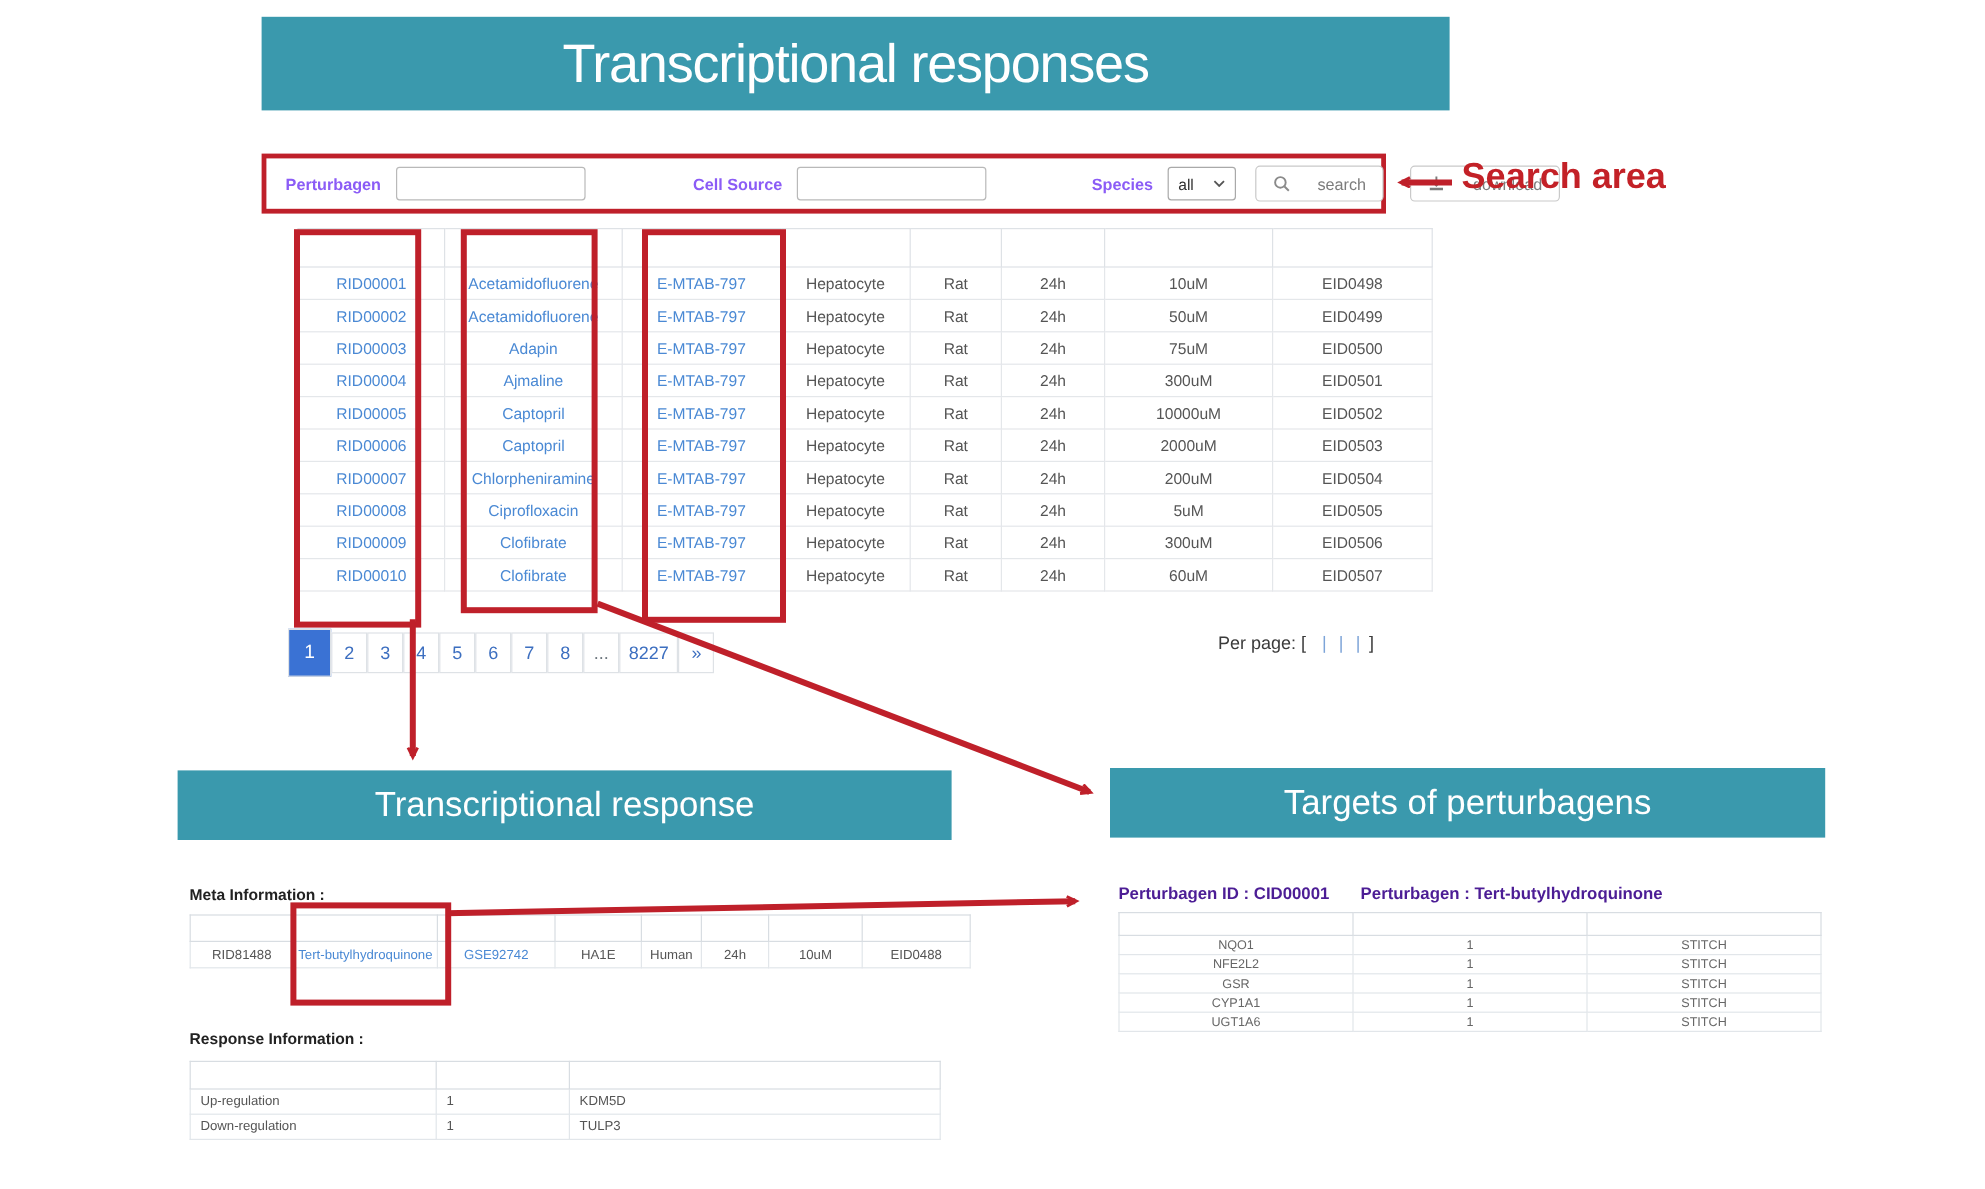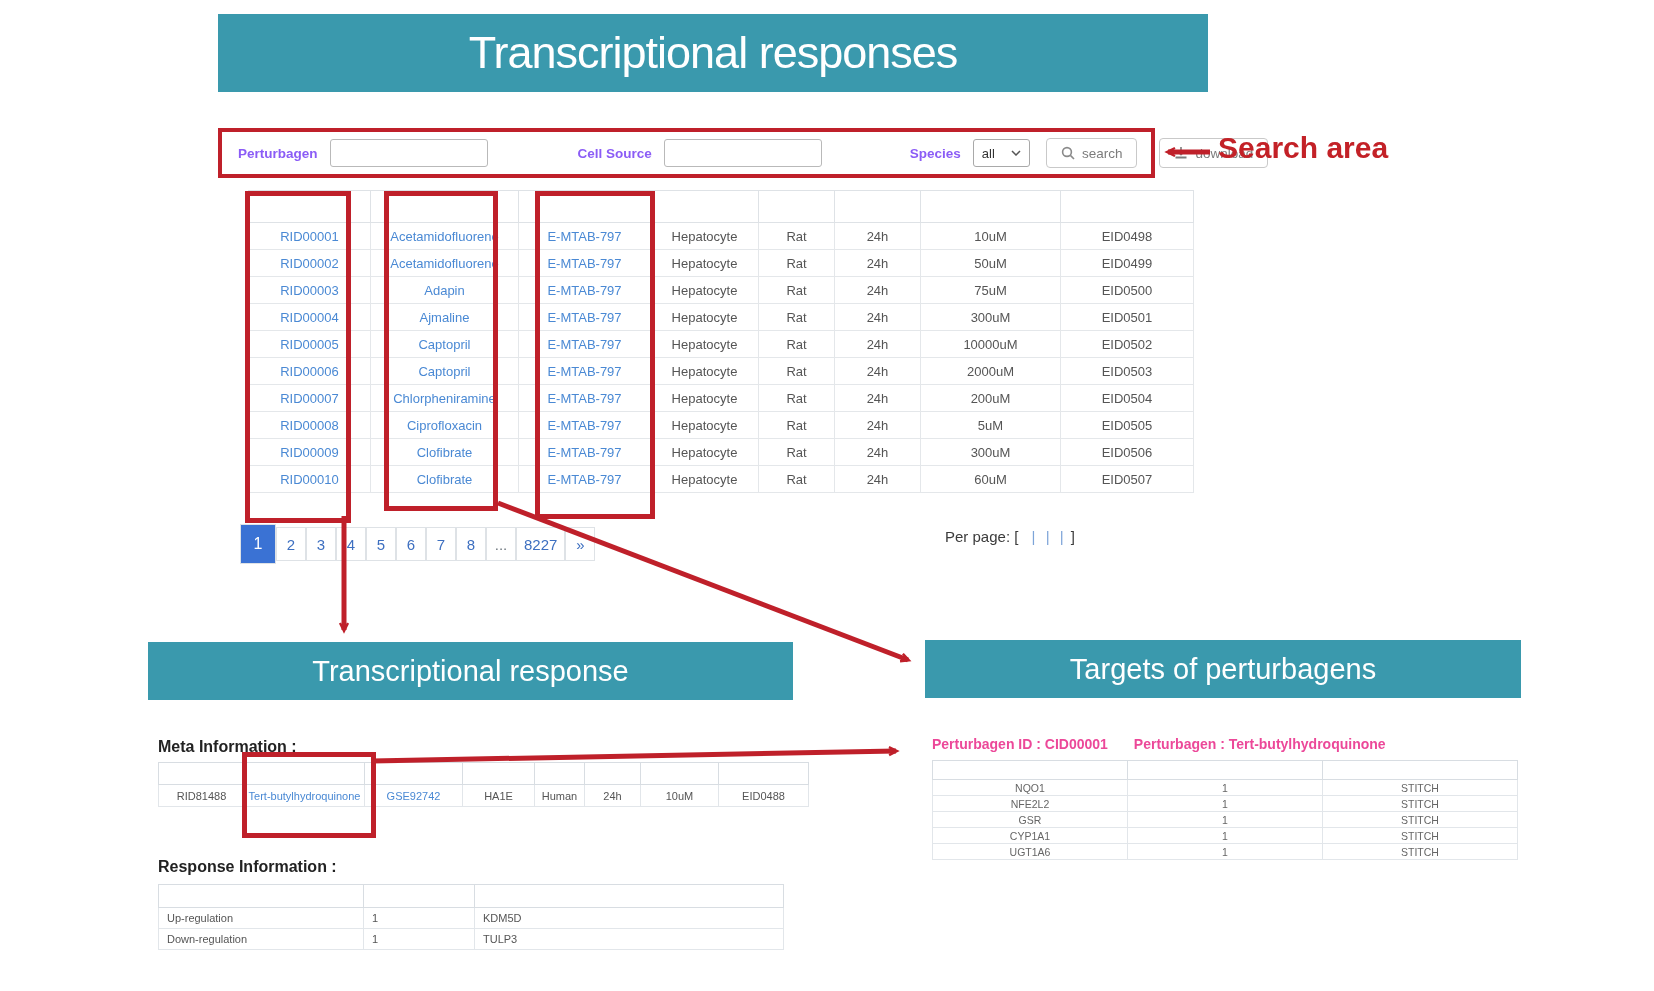--- a/index.html
+++ b/index.html
@@ -16,21 +16,21 @@
   
   #search-area{position:absolute;left:218px;top:128px;width:929px;height:42px;
                border:4px solid #bf202a;display:flex;align-items:center;background:#fff;}
   .s-label{font-size:13.5px;font-weight:bold;color:#8b5cf6;white-space:nowrap;}
   .s-input{height:28px;border:1px solid #b9b9b9;border-radius:3px;width:158px;
            font-size:13px;padding:0 6px;box-sizing:border-box;background:#fff;}
   .s-select{height:28px;border:1px solid #a9a9a9;border-radius:3px;width:76px;background:#fff;
             display:flex;align-items:center;justify-content:space-between;
             padding:0 8px;box-sizing:border-box;font-size:13px;color:#333;cursor:pointer;gap:16px;}
   .s-btn{height:30px;border:1px solid #c9c9c9;border-radius:4px;background:#fff;color:#7c7c7c;
-         font-size:13.5px;display:flex;align-items:center;gap:7px;padding:0 14px;cursor:pointer;}
+         font-size:13.5px;display:flex;align-items:center;gap:23px;padding:0 14px;cursor:pointer;}
 
   
   #responses-table{position:absolute;left:248px;top:190px;width:945px;border-collapse:collapse;
                    table-layout:fixed;background:#fff;}
   #responses-table th{border:1px solid #dee2e6;font-size:13.5px;font-weight:bold;color:#212529;
                       height:31px;text-align:center;padding:0 3px;}
   #responses-table td{border:1px solid #e4e7ea;font-size:13px;color:#555;height:26px;
                       text-align:center;padding:0 3px;overflow:hidden;white-space:nowrap;}
   a.blue-link{color:#4a89d4;text-decoration:none;cursor:pointer;}
 
@@ -43,51 +43,51 @@
 
   
   #pagination{position:absolute;left:240px;top:524px;display:flex;align-items:center;z-index:2;}
   .pg-btn{min-width:30px;height:34px;border:1px solid #dee2e6;background:#fff;color:#3d6fc0;
           font-size:15px;display:flex;align-items:center;justify-content:center;
           padding:0 7px;box-sizing:border-box;cursor:pointer;}
   .pg-btn:first-child{background:#3a72d4;color:#fff;min-width:36px;height:40px;font-size:16px;}
   .pg-btn:nth-child(9){color:#6c757d;cursor:default;}
 
   
-  #per-page{position:absolute;left:945px;top:528px;font-size:15px;color:#3b3b3b;z-index:2;}
+  #per-page{position:absolute;left:1015px;top:528px;font-size:15px;color:#3b3b3b;z-index:2;}
   #per-page a{color:#4a89d4;text-decoration:none;cursor:pointer;}
   #per-page a + a::before{content:"| ";color:#7da4d8;}
   #per-page a{margin:0 3px;}
 
   
   .red-note{position:absolute;color:#c32127;font-weight:bold;font-size:25px;line-height:31px;z-index:6;
             white-space:nowrap;}
   #note-response-id{left:8px;top:528px;}
   #note-accession{left:672px;top:492px;}
   #note-perturbagen{left:686px;top:772px;}
   #note-search-area{left:1218px;top:132px;font-size:30px;}
 
   
-  .sub-heading{position:absolute;font-size:16px;font-weight:bold;color:#222;}
+  .sub-heading{position:absolute;font-size:13px;font-weight:bold;color:#222;}
   #meta-heading{left:158px;top:738px;}
   #resp-heading{left:158px;top:858px;text-align:right;}
   .mini-table{border-collapse:collapse;table-layout:fixed;background:#fff;position:absolute;}
   .mini-table th{border:1px solid #d8dde2;font-weight:bold;color:#222;}
   .mini-table td{border:1px solid #e2e6ea;color:#555;}
 
   #meta-table{left:158px;top:762px;width:650px;}
   #meta-table th{font-size:11px;height:21px;text-align:center;padding:0 2px;}
   #meta-table td{font-size:11px;height:21px;text-align:center;padding:0 2px;overflow:hidden;white-space:nowrap;}
 
   #resp-table{left:158px;top:884px;width:625px;}
   #resp-table th{font-size:11px;height:22px;text-align:left;padding:0 8px;}
   #resp-table td{font-size:11px;height:20px;text-align:left;padding:0 8px;}
 
   
-  #targets-heading{position:absolute;left:932px;top:736px;font-size:14px;font-weight:bold;color:#ec4899;}
+  #targets-heading{position:absolute;left:932px;top:736px;font-size:14px;font-weight:bold;color:#4c1d95;}
   #targets-heading span{margin-right:26px;}
   #targets-table{left:932px;top:760px;width:585px;}
   #targets-table th{font-size:11px;height:18px;text-align:center;padding:0 2px;}
   #targets-table td{font-size:10.5px;height:15px;text-align:center;padding:0 2px;color:#666;}
 
   
   #arrows{position:absolute;left:0;top:0;width:1654px;height:991px;z-index:7;pointer-events:none;}
 </style>
 </head>
 <body>

